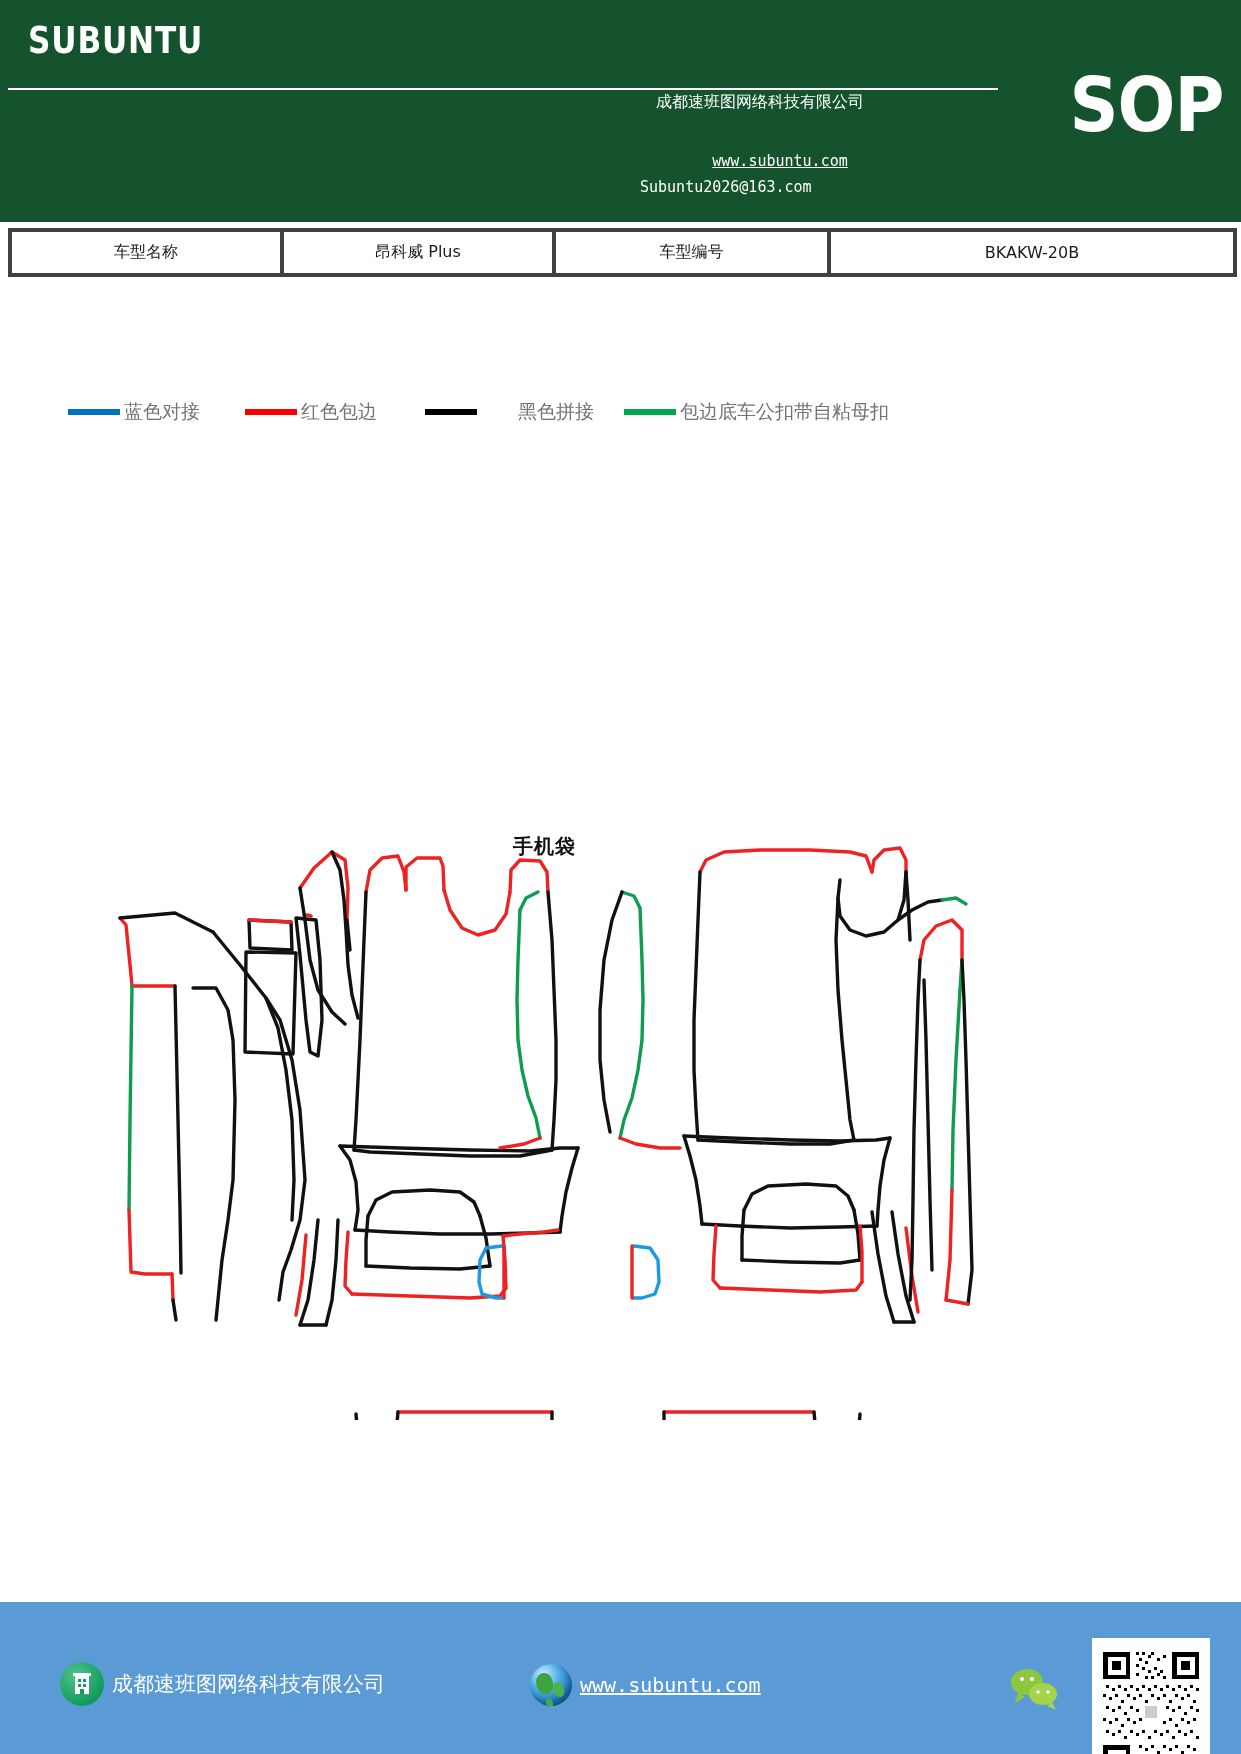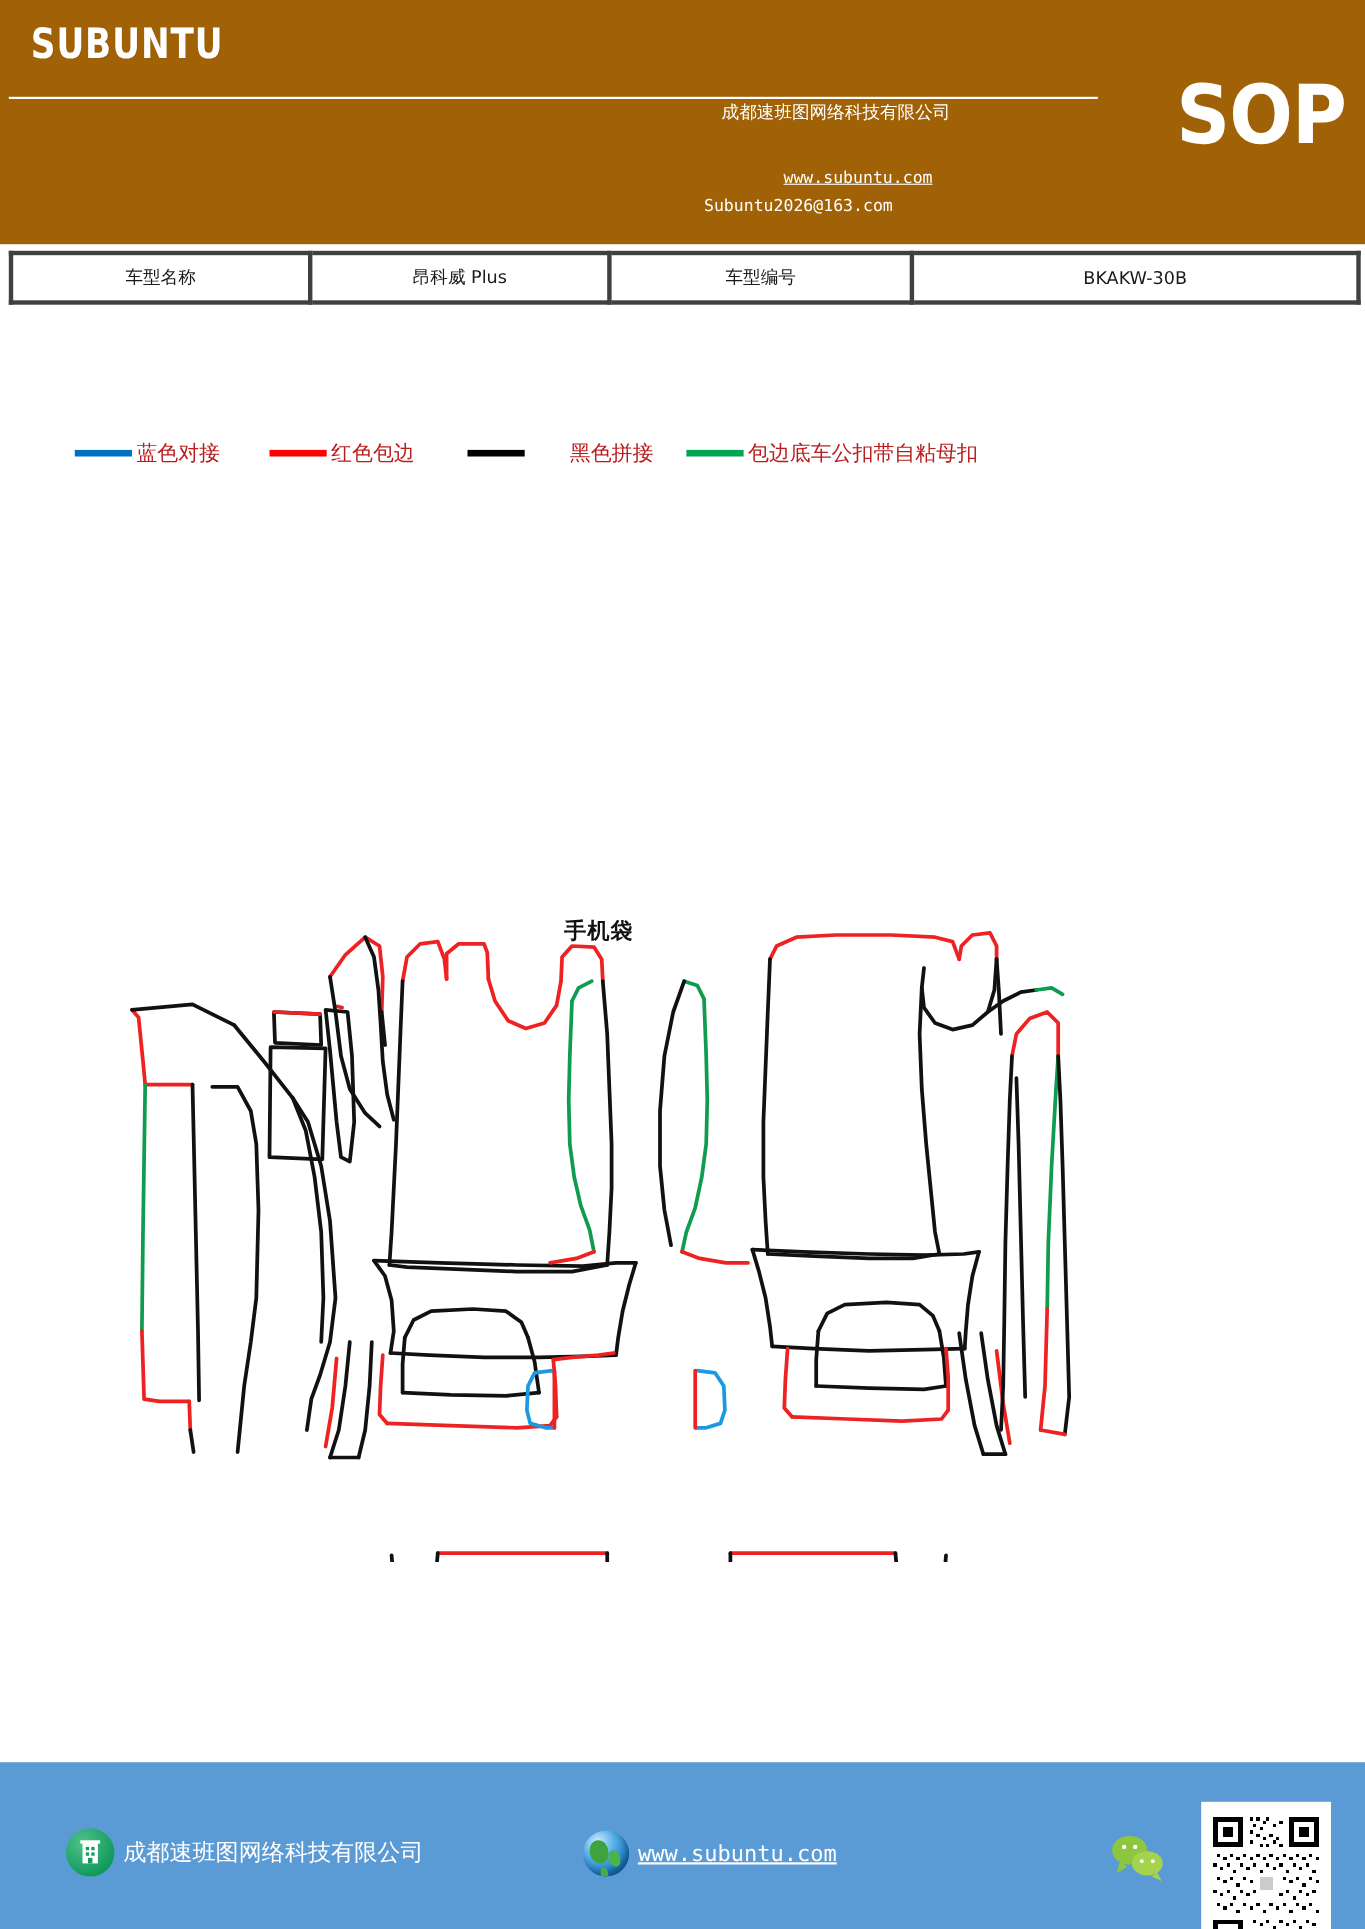--- a/index.html
+++ b/index.html
@@ -9,21 +9,21 @@
     width: 1241px; height: 1754px;
     background: #ffffff;
     font-family: "Liberation Sans", "DejaVu Sans", sans-serif;
     position: relative;
     overflow: hidden;
   }
 
   
   .header {
     position: absolute; left:0; top:0; width:1241px; height:222px;
-    background: #a16207;
+    background: #14532d;
   }
   .brand {
     position:absolute; left:28px; top:18px;
     color:#ffffff;
     font-family: "DejaVu Sans", sans-serif;
     font-size: 38px;
     font-weight: bold;
     letter-spacing: 1px;
     transform: scaleX(0.82);
     transform-origin: left center;
@@ -95,21 +95,21 @@
   
   .legend {
     position:absolute; left:0; top:395px; width:1041px; height:34px;
     display:flex; align-items:center;
   }
   .legend-item { display:flex; align-items:center; }
   .legend-item .swatch {
     width:52px; height:6px; display:inline-block; margin-right:4px;
   }
   .legend-item .ltext {
-    font-size:19px; color:#b91c1c;
+    font-size:19px; color:#737373;
     font-family:"DejaVu Sans","Liberation Sans",sans-serif;
     white-space:nowrap;
   }
   .lg1 { margin-left:68px; }
   .lg2 { margin-left:45px; }
   .lg3 { margin-left:48px;gap:37px; }
   .lg4 { margin-left:30px; }
 
   
   .drawing {
@@ -185,21 +185,21 @@
   <div class="email">Subuntu2026@163.com</div>
   <div class="sop-badge">SOP</div>
 </div>
 
 <table class="info-table">
   <tbody>
     <tr>
       <td class="lbl">车型名称</td>
       <td class="val">昂科威 Plus</td>
       <td class="lbl2">车型编号</td>
-      <td class="val2 mono-val">BKAKW-30B</td>
+      <td class="val2 mono-val">BKAKW-20B</td>
     </tr>
   </tbody>
 </table>
 
 <div class="legend">
   <div class="legend-item lg1">
     <span class="swatch" style="background:#0070c0"></span>
     <span class="ltext">蓝色对接</span>
   </div>
   <div class="legend-item lg2">

